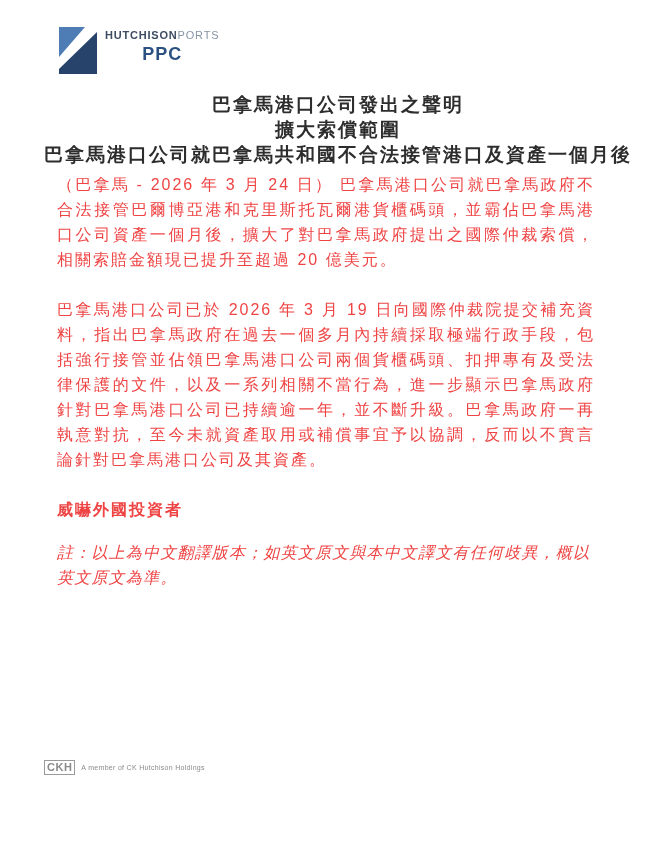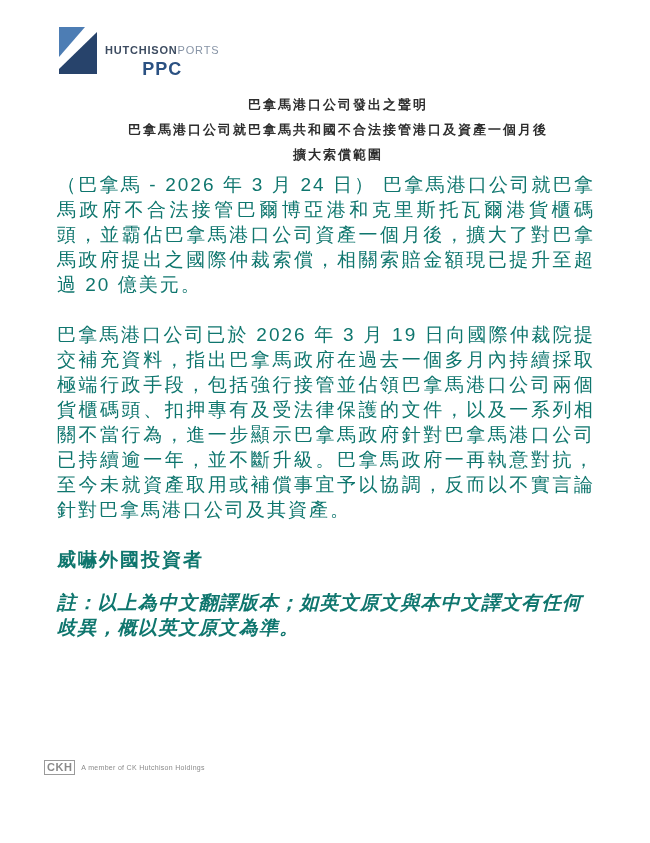--- a/index.html
+++ b/index.html
@@ -27,21 +27,21 @@
   .logo-icon { display: block; }
   .logo-text {
     margin-left: 8px;
     display: flex;
     flex-direction: column;
     line-height: 1;
   }
   .brand-line {
     font-size: 11px;
     letter-spacing: 0.8px;
-    margin-top: 18px;
+    margin-top: 3px;
     white-space: nowrap;
   }
   .brand-primary { font-weight: bold; color: #3d4c61; }
   .brand-secondary { font-weight: normal; color: #8794a6; }
   .brand-unit {
     font-size: 18px;
     font-weight: bold;
     color: #2b5182;
     letter-spacing: 1px;
     margin-top: 4px;
@@ -49,53 +49,52 @@
   }
 
   
   .title-block {
     position: absolute;
     left: 0;
     right: 0;
     top: 92px;
     text-align: center;
     font-weight: bold;
-    font-size: 13px;
+    font-size: 19px;
     line-height: 25px;
     color: #2d2d2d;
     letter-spacing: 2px;
     padding-left: 26px;
   }
 
   
   .content {
     position: absolute;
     left: 57px;
     width: 538px;
     top: 172px;
-    font-size: 19px;
+    font-size: 16px;
     line-height: 25px;
-    color: #0f766e;
+    color: #ef4444;
     letter-spacing: 2px;
     text-align: justify;
   }
   .content p {
     margin: 0 0 25px 0;
   }
   .signature {
     font-weight: bold;
     margin: 0 0 18px 0 !important;
     text-align: left;
   }
   .footnote {
     font-style: italic;
     margin: 0 !important;
     text-align: left;
     letter-spacing: 1.2px;
-    font-weight: bold;
   }
 
   
   .footer {
     position: absolute;
     left: 44px;
     top: 760px;
     display: flex;
     align-items: center;
   }
@@ -130,22 +129,22 @@
     <div class="logo-text">
       <div class="brand-line">
         <span class="brand-primary">HUTCHISON</span><span class="brand-secondary">PORTS</span>
       </div>
       <div class="brand-unit">PPC</div>
     </div>
   </div>
 
   <div class="title-block">
     <div>巴拿馬港口公司發出之聲明</div>
+    <div>擴大索償範圍</div>
     <div>巴拿馬港口公司就巴拿馬共和國不合法接管港口及資產一個月後</div>
-    <div>擴大索償範圍</div>
   </div>
 
   <div class="content">
     <p>（巴拿馬 - 2026 年 3 月 24 日） 巴拿馬港口公司就巴拿馬政府不合法接管巴爾博亞港和克里斯托瓦爾港貨櫃碼頭，並霸佔巴拿馬港口公司資產一個月後，擴大了對巴拿馬政府提出之國際仲裁索償，相關索賠金額現已提升至超過 20 億美元。</p>
     <p>巴拿馬港口公司已於 2026 年 3 月 19 日向國際仲裁院提交補充資料，指出巴拿馬政府在過去一個多月內持續採取極端行政手段，包括強行接管並佔領巴拿馬港口公司兩個貨櫃碼頭、扣押專有及受法律保護的文件，以及一系列相關不當行為，進一步顯示巴拿馬政府針對巴拿馬港口公司已持續逾一年，並不斷升級。巴拿馬政府一再執意對抗，至今未就資產取用或補償事宜予以協調，反而以不實言論針對巴拿馬港口公司及其資產。</p>
     <p class="signature">威嚇外國投資者</p>
     <p class="footnote">註：以上為中文翻譯版本；如英文原文與本中文譯文有任何歧異，概以英文原文為準。</p>
   </div>
 
   <div class="footer">

